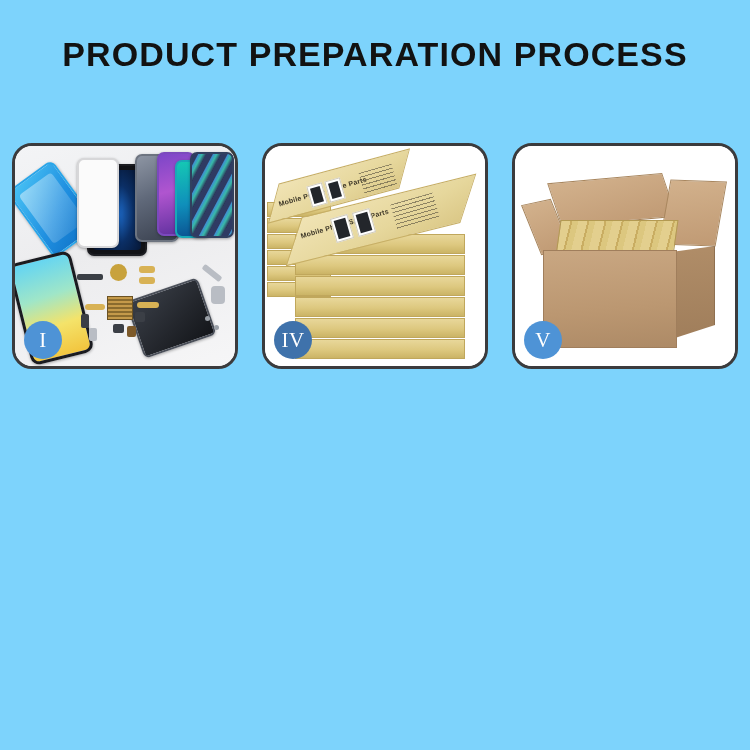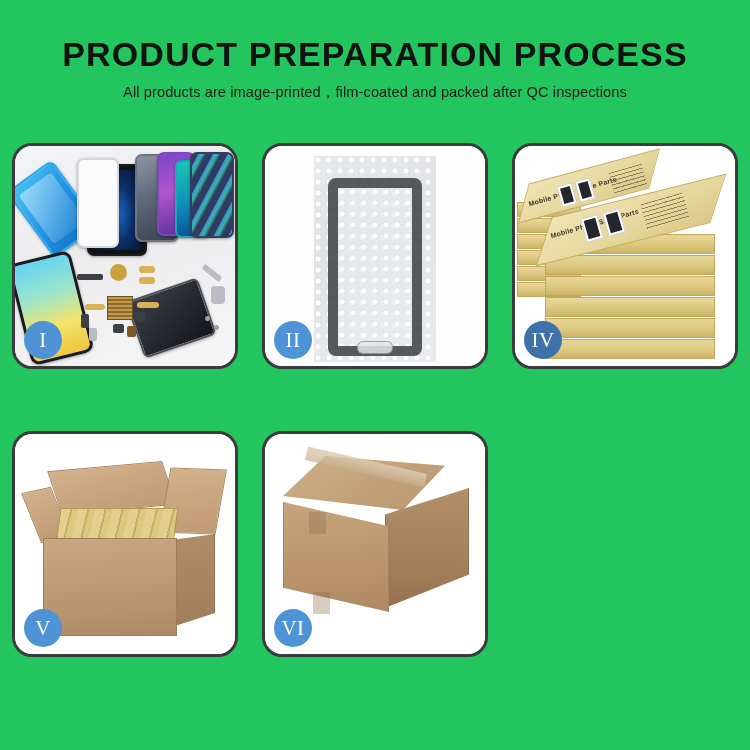--- a/index.html
+++ b/index.html
@@ -10,21 +10,21 @@
     width: 750px;
     height: 750px;
     background: #ffffff;
     font-family: "Liberation Sans", sans-serif;
     overflow: hidden;
   }
   .infographic {
     position: relative;
     width: 750px;
     height: 750px;
-    background: #22c55e;
+    background: #7dd3fc;
     box-sizing: border-box;
   }
 
   
   .header {
     position: absolute;
     top: 34px;
     left: 0;
     width: 750px;
     text-align: center;
@@ -344,21 +344,20 @@
     background:rgba(140,110,78,.35);
   }
 </style>
 </head>
 <body>
 
 <div class="infographic">
 
   <div class="header">
     <div class="title">PRODUCT PREPARATION PROCESS</div>
-    <div class="subtitle">All products are image-printed，film-coated and packed after QC inspections</div>
   </div>
 
   <div class="grid">
 
     <div class="panel">
       <div class="panel-photo">
         <div class="p1-bg"></div>
         <div class="phone ph-blue"></div>
         <div class="phone ph-black"></div>
         <div class="phone ph-iph"></div>
@@ -381,29 +380,20 @@
         <div class="part silver" style="left:74px;top:182px;width:8px;height:13px;"></div>
         <div class="part chip" style="left:112px;top:180px;width:9px;height:11px;"></div>
         <div class="part tiny" style="left:190px;top:170px;width:5px;height:5px;background:#9aa0a8;"></div>
         <div class="part tiny" style="left:199px;top:179px;width:5px;height:5px;background:#9aa0a8;"></div>
         <div class="part silver" style="left:186px;top:124px;width:22px;height:6px;transform:rotate(38deg);"></div>
         <div class="part silver" style="left:196px;top:140px;width:14px;height:18px;border-radius:4px;"></div>
       </div>
       <div class="badge">I</div>
     </div>
 
-    <div class="panel">
-      <div class="panel-photo">
-        <div class="p2-bg"></div>
-        <div class="bubble-sheet">
-          <div class="screen-outline"></div>
-        </div>
-      </div>
-      <div class="badge">II</div>
-    </div>
 
 
     <div class="panel">
       <div class="panel-photo">
         <div class="p4-bg"></div>
         <div class="stackwrap">
 
           <div class="ybox" style="left:2px;top:56px;width:62px;height:13px;"></div>
           <div class="ybox" style="left:2px;top:72px;width:62px;height:13px;"></div>
           <div class="ybox" style="left:2px;top:88px;width:62px;height:13px;"></div>
@@ -448,27 +438,15 @@
         <div class="flap flap-back"></div>
         <div class="flap flap-right"></div>
         <div class="flap flap-left"></div>
         <div class="inner-rows"></div>
         <div class="carton-side"></div>
         <div class="carton-front"></div>
       </div>
       <div class="badge">V</div>
     </div>
 
-    <div class="panel">
-      <div class="panel-photo">
-        <div class="p6-bg"></div>
-        <div class="sb-side"></div>
-        <div class="sb-front"></div>
-        <div class="sb-top"></div>
-        <div class="sb-tape"></div>
-        <div class="sb-tab" style="left:44px;top:78px;"></div>
-        <div class="sb-tab" style="left:48px;top:158px;"></div>
-      </div>
-      <div class="badge">VI</div>
-    </div>
 
   </div>
 </div>
 
 </body></html>

